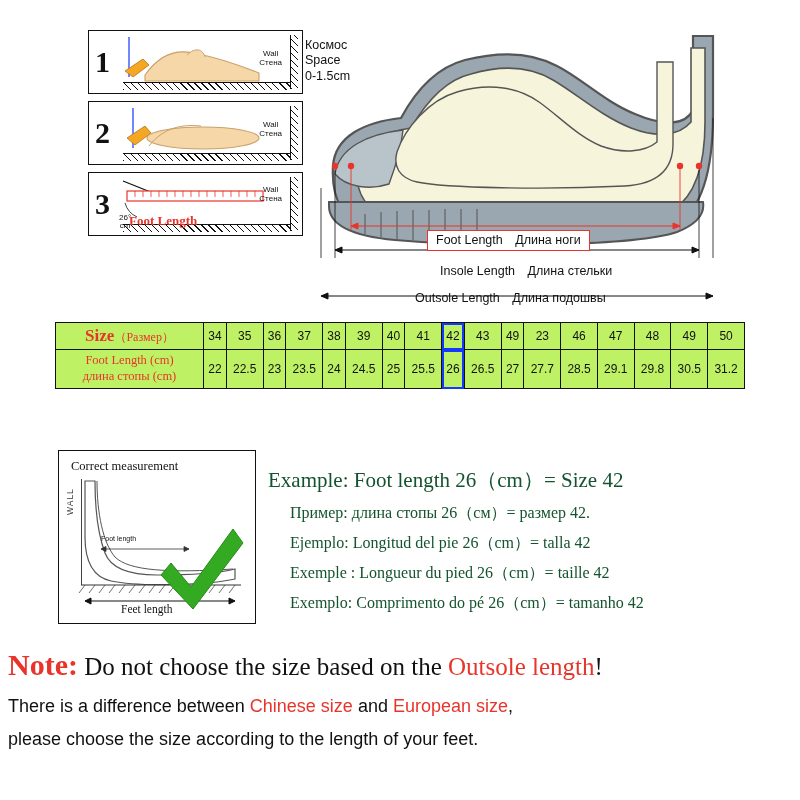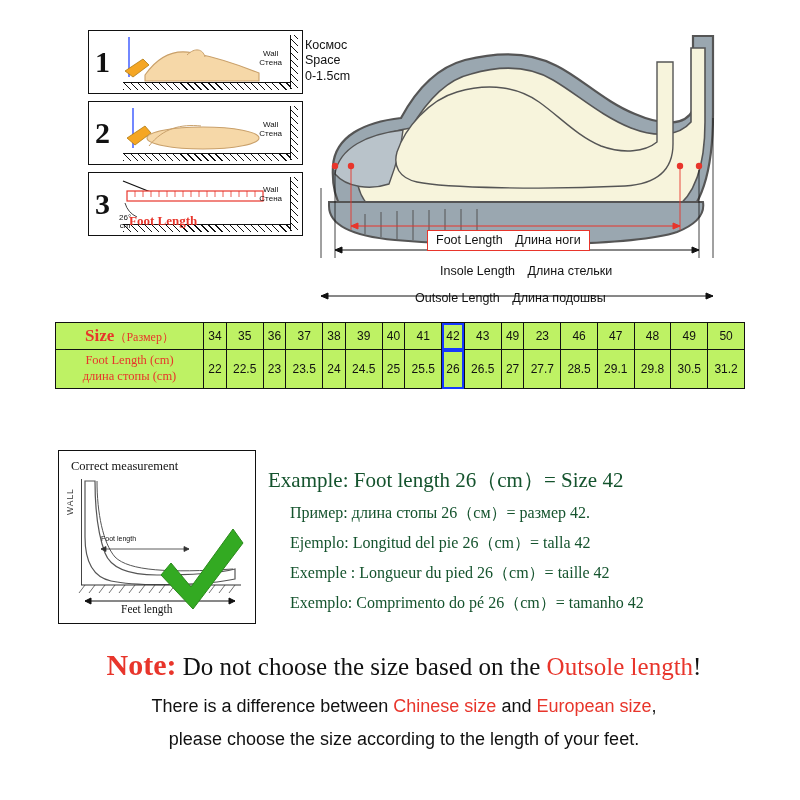--- a/index.html
+++ b/index.html
@@ -242,21 +242,21 @@
     padding-left: 22px;
     white-space: nowrap;
   }
 
   
   .note {
     position: absolute;
     left: 8px;
     right: 0;
     top: 648px;
-    text-align: center;
+    text-align: left;
     font-family: "Liberation Serif", serif;
   }
   .note-line1 { font-size: 25px; color: #111; margin-bottom: 14px; }
   .note-word { color: #e8352b; font-size: 30px; font-weight: bold; }
   .note-red { color: #e8352b; }
   .note-line2, .note-line3 {
     font-size: 18px;
     color: #111;
     font-family: "Liberation Sans", sans-serif;
     margin-bottom: 12px;

